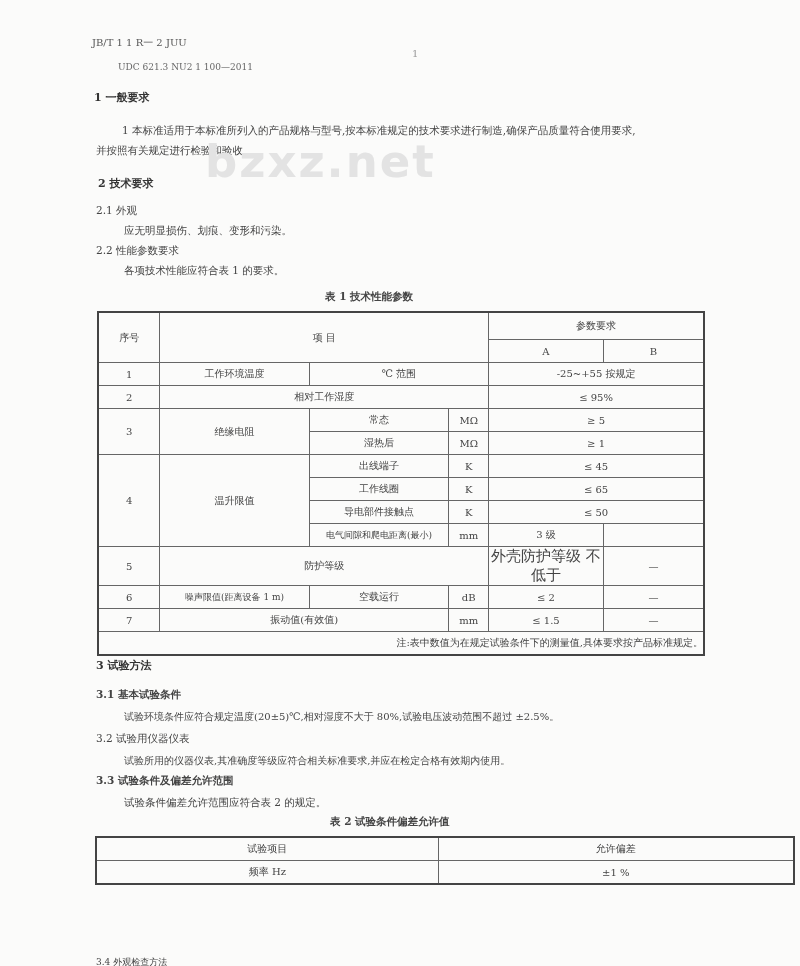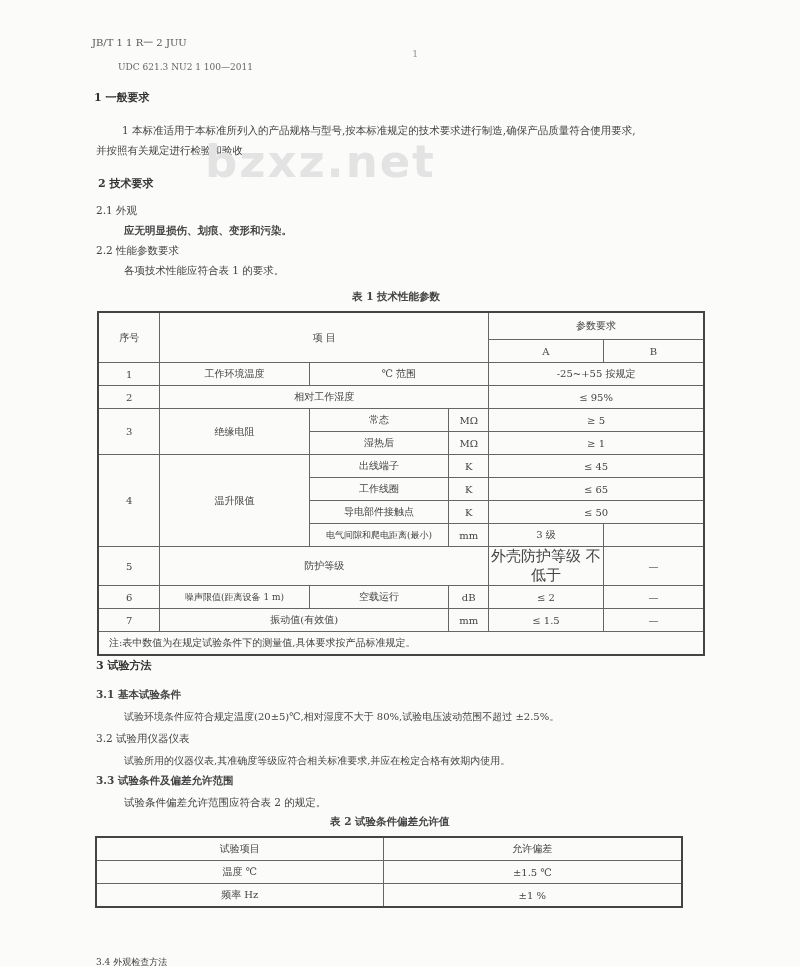--- a/index.html
+++ b/index.html
@@ -10,43 +10,43 @@
   .hdr2{left:118px;top:62px;font-size:9px;color:#666;}
   .mark{left:412px;top:48px;font-size:10px;color:#999;}
   .sec{font-size:11px;font-weight:bold;color:#333;}
   .para{font-size:10.5px;color:#444;}
   .watermark{left:205px;top:135px;font-family:"DejaVu Sans",sans-serif;font-weight:bold;
        font-size:45px;color:#e3e3e3;letter-spacing:2px;}
   .caption{font-size:10.5px;color:#444;font-weight:bold;}
   table{border-collapse:collapse;position:absolute;font-size:10px;color:#444;}
   td{border:1px solid #666;text-align:center;padding:0;height:22px;}
   .t1{left:97px;top:311px;width:608px;border:2px solid #444;}
-  .t2{left:95px;top:836px;width:588px;border:2px solid #444;}
-  .note{text-align:left;padding-left:10px;}
+  .t2{left:95px;top:836px;width:700px;border:2px solid #444;}
+  .note{text-align:right;padding-left:10px;}
 </style>
 </head>
 <body>
 
 <div class="abs hdr1">JB/T 1 1 R一 2 JUU</div>
 <div class="abs hdr2">UDC 621.3 NU2 1 100—2011</div>
 <div class="abs mark">1</div>
 
 <div class="abs sec" style="left:94px;top:90px;">1  一般要求</div>
 <div class="abs para" style="left:122px;top:124px;">1  本标准适用于本标准所列入的产品规格与型号,按本标准规定的技术要求进行制造,确保产品质量符合使用要求,</div>
 <div class="abs para" style="left:96px;top:144px;">并按照有关规定进行检验和验收。</div>
 
 <div class="abs watermark">bzxz.net</div>
 
 <div class="abs sec" style="left:98px;top:176px;">2  技术要求</div>
 <div class="abs para" style="left:96px;top:204px;">2.1  外观</div>
-<div class="abs para" style="left:124px;top:224px;font-weight:bold;">应无明显损伤、划痕、变形和污染。</div>
+<div class="abs para" style="left:124px;top:224px;">应无明显损伤、划痕、变形和污染。</div>
 <div class="abs para" style="left:96px;top:244px;">2.2  性能参数要求</div>
 <div class="abs para" style="left:124px;top:264px;">各项技术性能应符合表 1 的要求。</div>
 
-<div class="abs caption" style="left:352px;top:290px;">表 1  技术性能参数</div>
+<div class="abs caption" style="left:325px;top:290px;">表 1  技术性能参数</div>
 
 <table class="t1">
   <colgroup>
       <col style="width:62px">
       <col style="width:150px">
       <col style="width:140px">
       <col style="width:40px">
       <col style="width:115px">
       <col style="width:101px">
     </colgroup>
@@ -147,23 +147,19 @@
   <colgroup>
       <col style="width:300px">
       <col style="width:312px">
     </colgroup>
   <tbody>
       <tr>
     <td>试验项目</td>
     <td>允许偏差</td>
   </tr>
   <tr>
-    <td>温度 ℃</td>
-    <td>±1.5 ℃</td>
-  </tr>
-  <tr>
     <td>频率 Hz</td>
     <td>±1 %</td>
   </tr>
 </tbody>
   </table>
 
 <div class="abs para" style="left:96px;top:956px;font-size:9px;">3.4  外观检查方法</div>
 
 </body></html>

